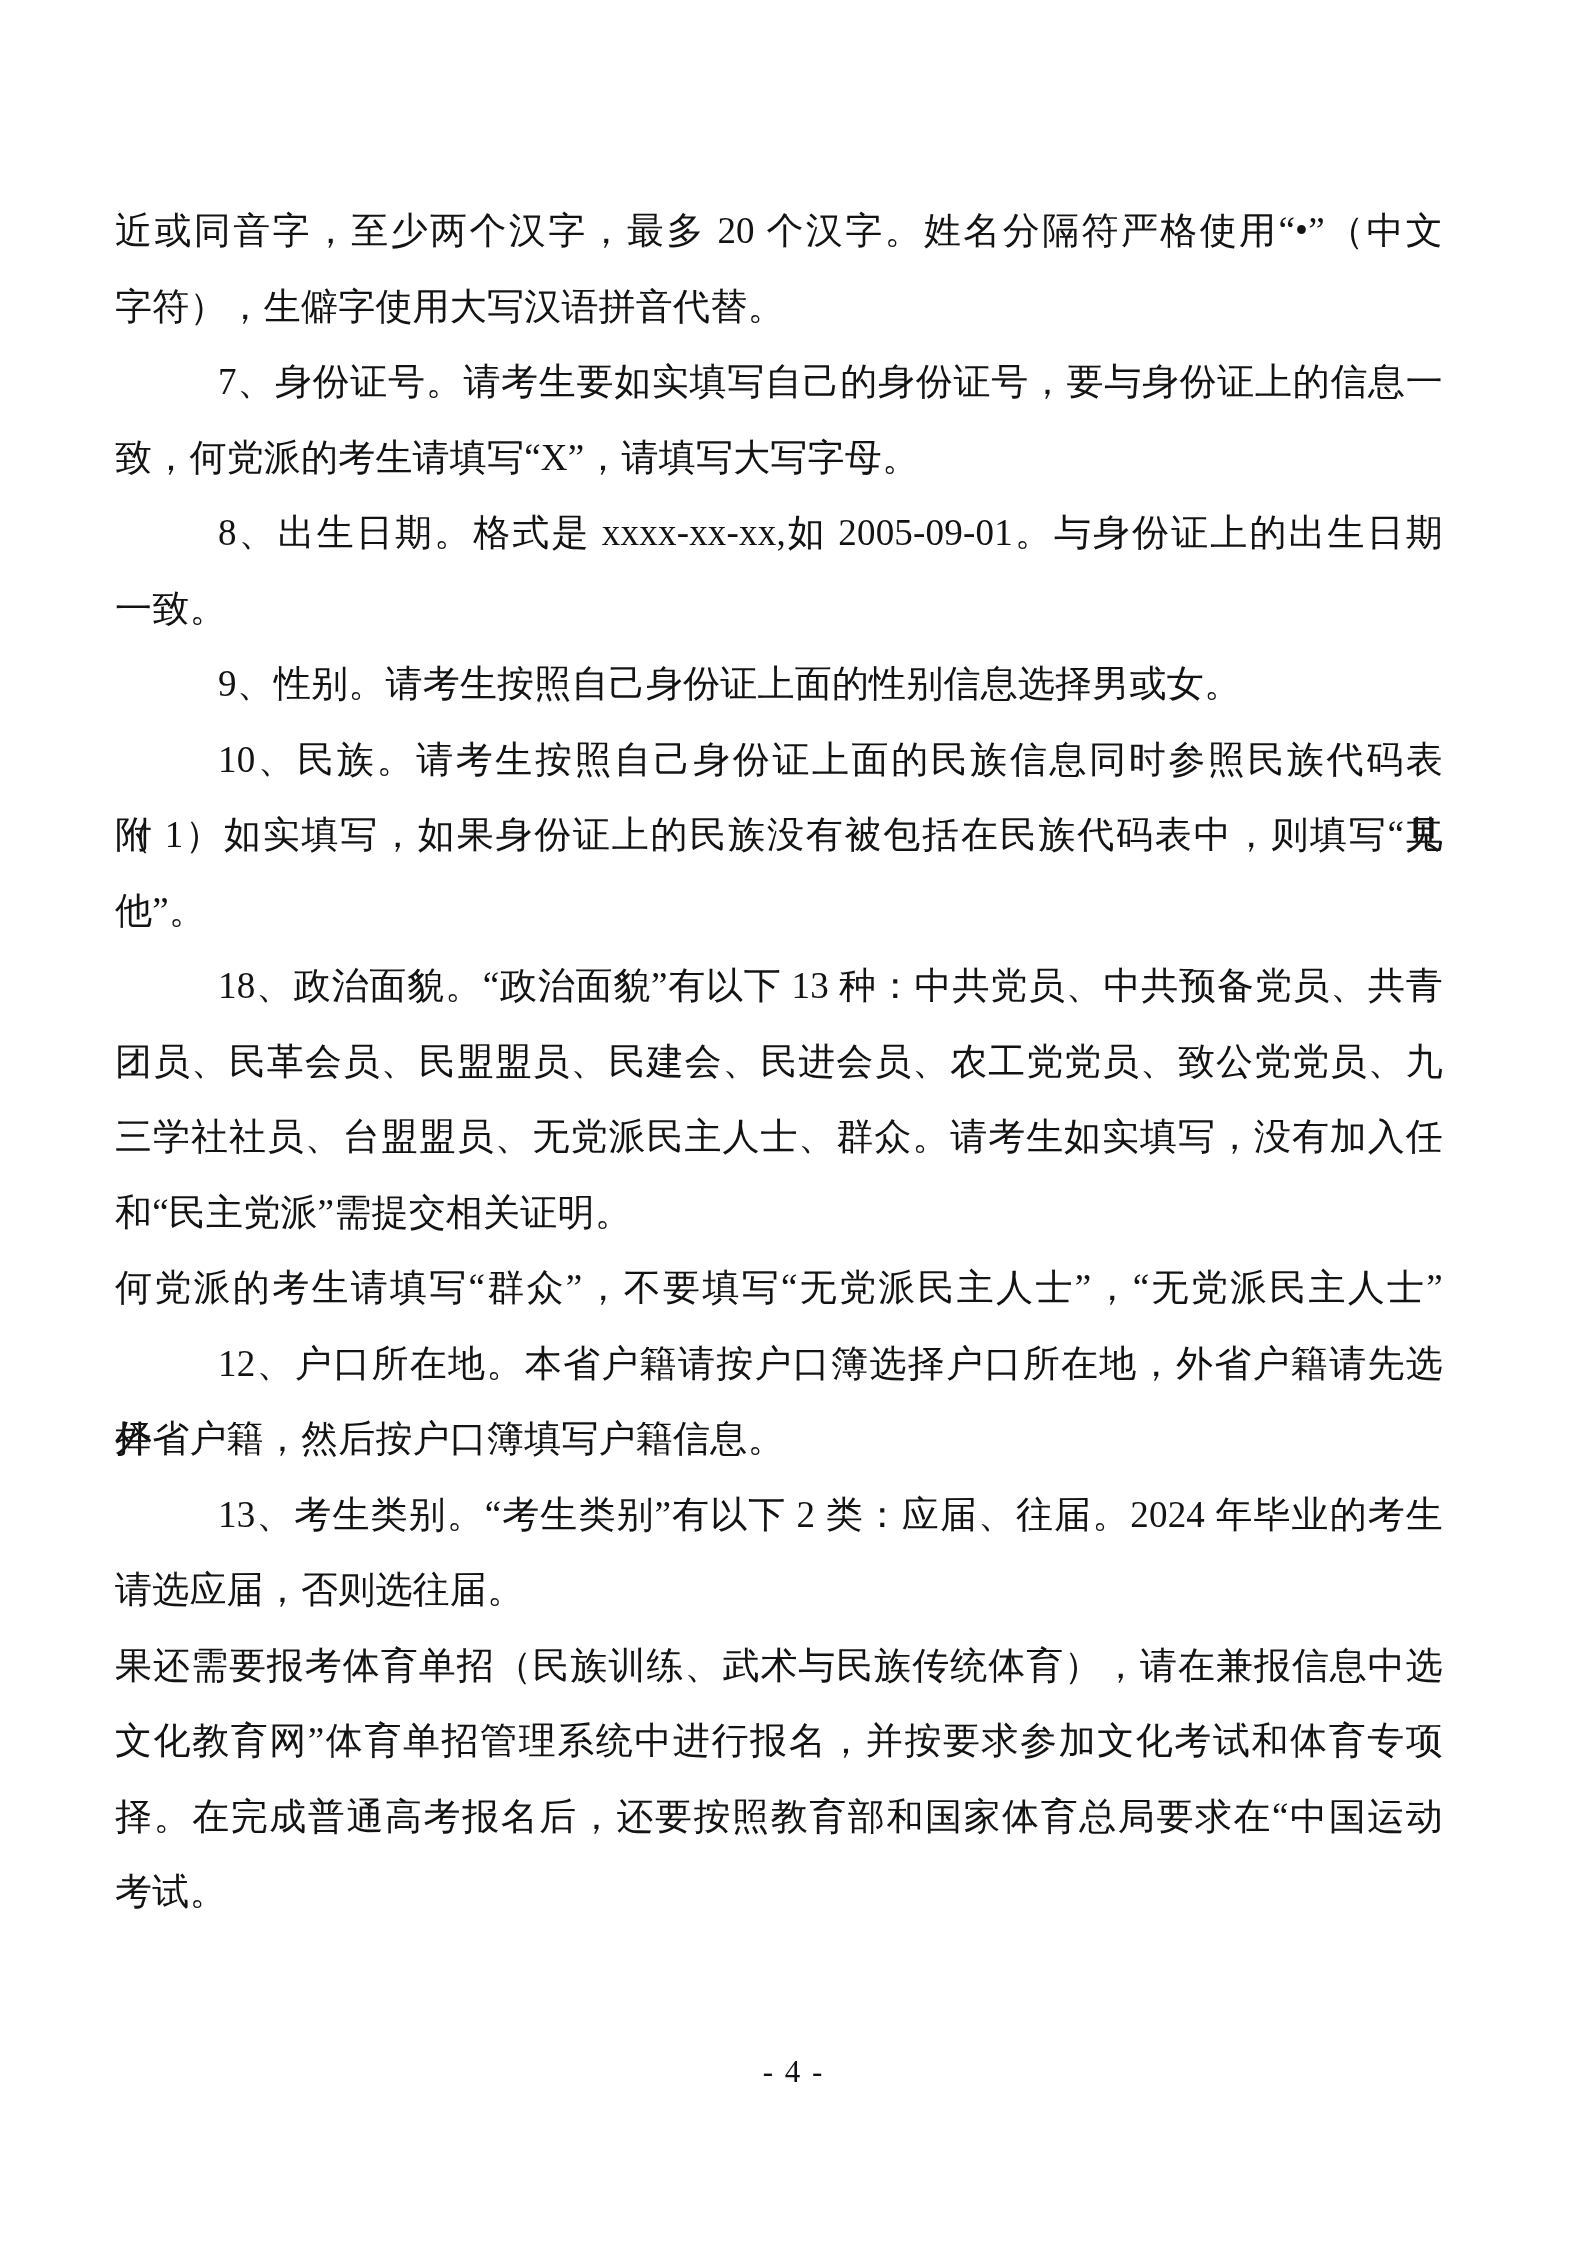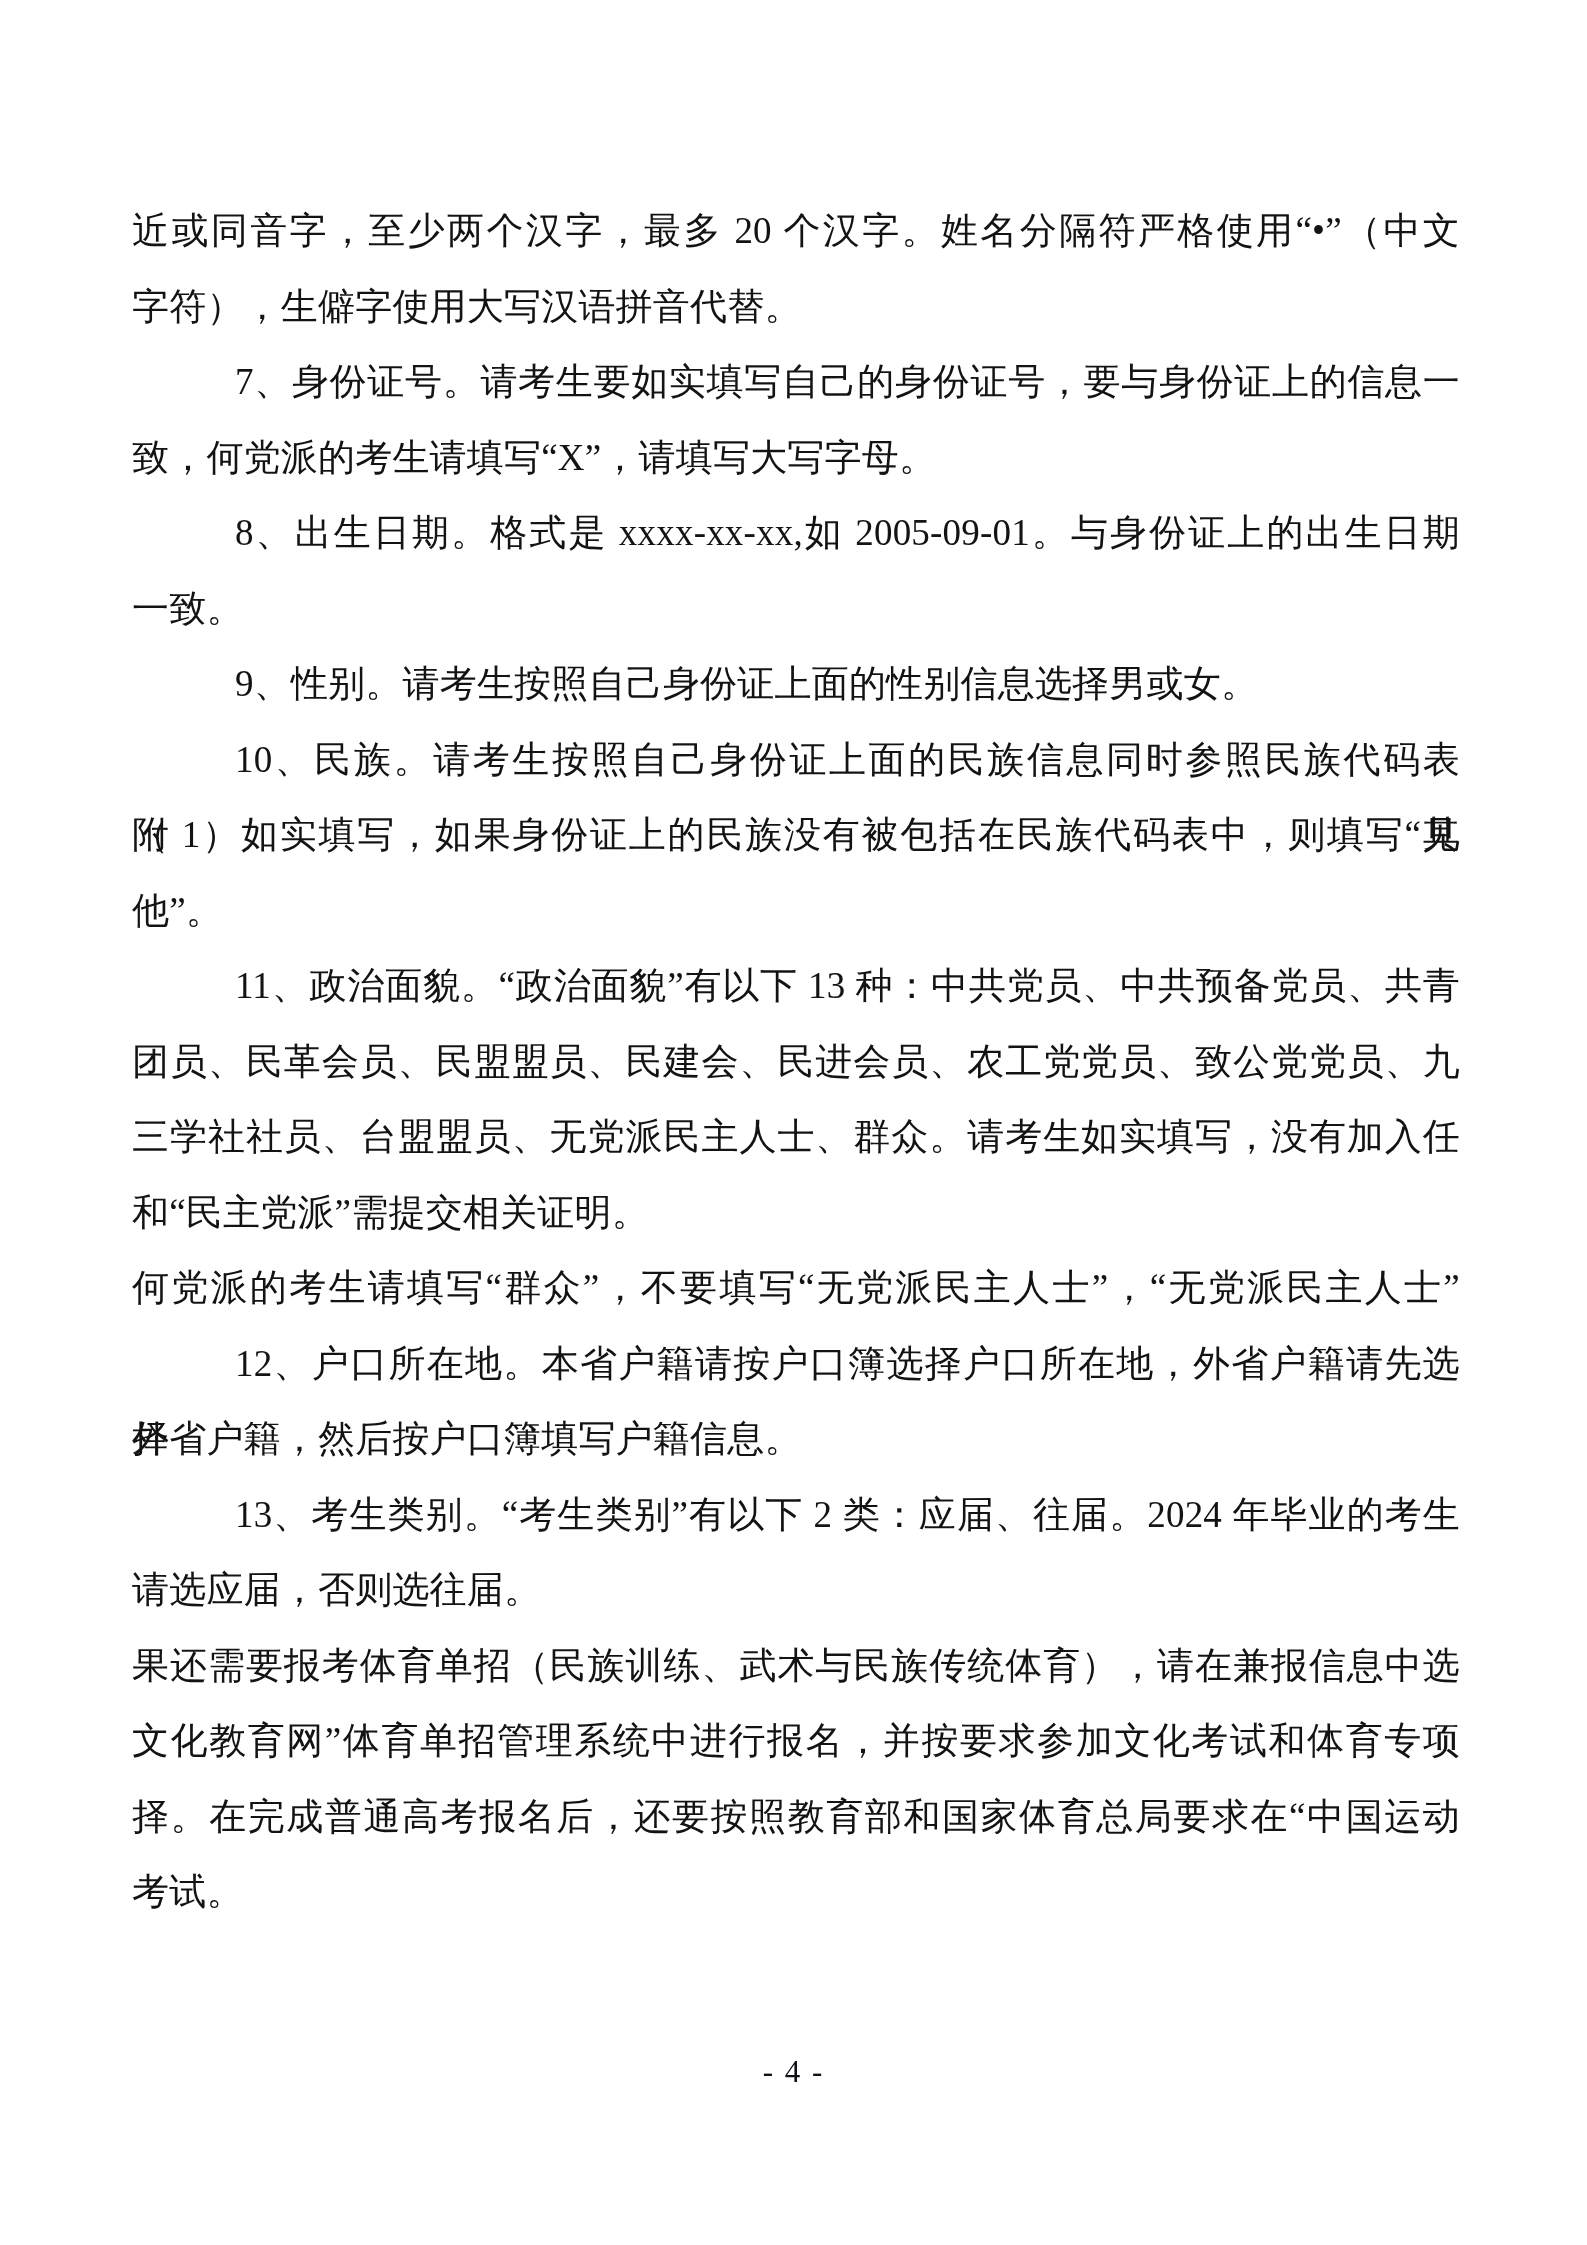--- a/index.html
+++ b/index.html
@@ -11,21 +11,21 @@
     position: relative;
     width: 1587px;
     height: 2245px;
     background: #ffffff;
     font-family: "Liberation Serif", "DejaVu Serif", serif;
     color: #131313;
     overflow: hidden;
   }
   .doc-body {
     position: absolute;
-    left: 132px;
+    left: 115px;
     top: 193px;
     width: 1328px;
   }
   .line {
     font-size: 37px;
     line-height: 75.5px;
     height: 75.5px;
     white-space: normal;
     text-align: justify;
     letter-spacing: 0.2px;
@@ -59,21 +59,21 @@
     <div class="line fill">近或同音字，至少两个汉字，最多 20 个汉字。姓名分隔符严格使用“•”（中文</div>
     <div class="line">字符），生僻字使用大写汉语拼音代替。</div>
     <div class="line fill indent">7、身份证号。请考生要如实填写自己的身份证号，要与身份证上的信息一</div>
     <div class="line">致，何党派的考生请填写“X”，请填写大写字母。</div>
     <div class="line fill indent">8、出生日期。格式是 xxxx-xx-xx,如 2005-09-01。与身份证上的出生日期</div>
     <div class="line">一致。</div>
     <div class="line indent">9、性别。请考生按照自己身份证上面的性别信息选择男或女。</div>
     <div class="line fill indent">10、民族。请考生按照自己身份证上面的民族信息同时参照民族代码表（见</div>
     <div class="line fill">附 1）如实填写，如果身份证上的民族没有被包括在民族代码表中，则填写“其</div>
     <div class="line">他”。</div>
-    <div class="line fill indent">11、政治面貌。“政治面貌”有以下 13 种：中共党员、中共预备党员、共青</div>
+    <div class="line fill indent">18、政治面貌。“政治面貌”有以下 13 种：中共党员、中共预备党员、共青</div>
     <div class="line fill">团员、民革会员、民盟盟员、民建会、民进会员、农工党党员、致公党党员、九</div>
     <div class="line fill">三学社社员、台盟盟员、无党派民主人士、群众。请考生如实填写，没有加入任</div>
     <div class="line">和“民主党派”需提交相关证明。</div>
     <div class="line fill">何党派的考生请填写“群众”，不要填写“无党派民主人士”，“无党派民主人士”</div>
     <div class="line fill indent">12、户口所在地。本省户籍请按户口簿选择户口所在地，外省户籍请先选择</div>
     <div class="line">外省户籍，然后按户口簿填写户籍信息。</div>
     <div class="line fill indent">13、考生类别。“考生类别”有以下 2 类：应届、往届。2024 年毕业的考生</div>
     <div class="line">请选应届，否则选往届。</div>
     <div class="line fill">果还需要报考体育单招（民族训练、武术与民族传统体育），请在兼报信息中选</div>
     <div class="line fill">文化教育网”体育单招管理系统中进行报名，并按要求参加文化考试和体育专项</div>

